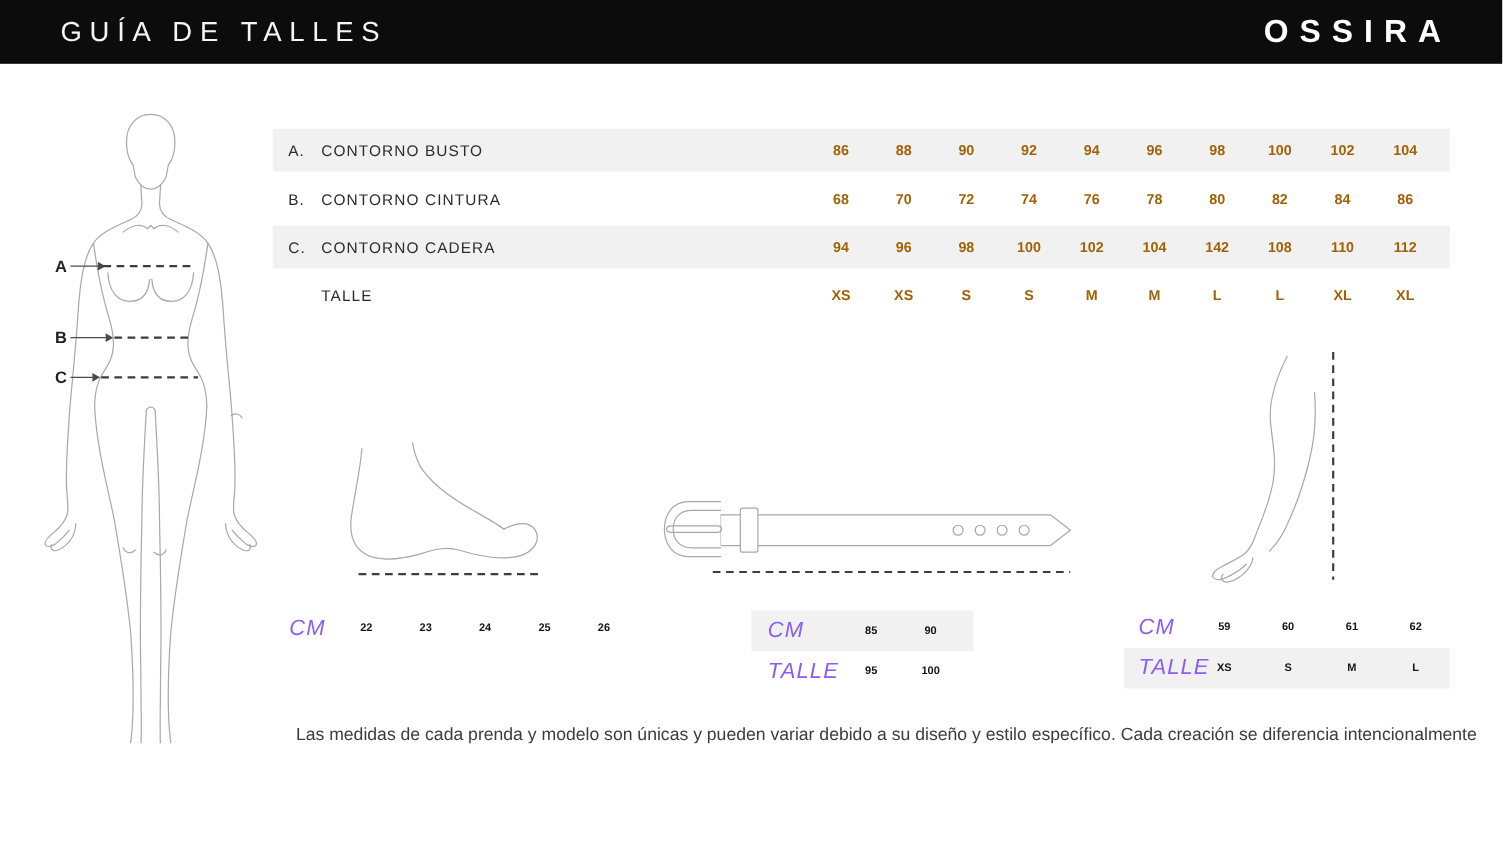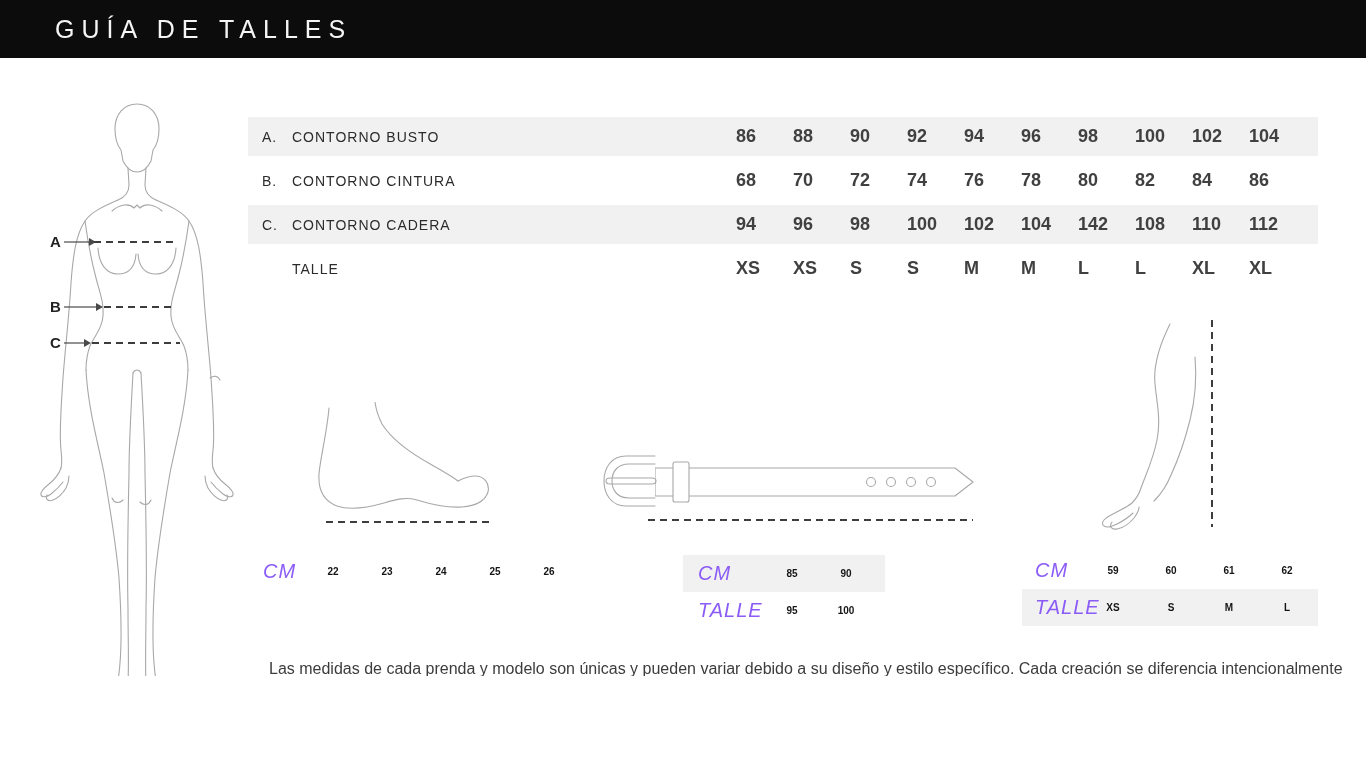--- a/index.html
+++ b/index.html
@@ -20,21 +20,21 @@
   #body-svg{left:28px;top:78px;}
   #foot-svg{left:312px;top:402px;}
   #belt-svg{left:598px;top:450px;}
   #arm-svg{left:1098px;top:312px;}
   
   .mtable{position:absolute;left:248px;top:117px;width:1070px;}
   .mrow{display:flex;align-items:center;height:39px;margin-bottom:5px;box-sizing:border-box;padding-right:12px;}
   .mrow.alt{background:#f1f1f1;}
   .mrow .lbl{flex:1;display:flex;padding-left:14px;font-size:14px;letter-spacing:1px;color:#2b2b2b;}
   .mrow .pfx{width:30px;}
-  .mrow .cell{width:57px;text-align:left;font-weight:700;font-size:18px;color:#404040;}
+  .mrow .cell{width:57px;text-align:center;font-weight:700;font-size:13px;color:#a16207;}
   
   .stable{position:absolute;}
   .srow{display:flex;align-items:center;height:37px;box-sizing:border-box;}
   .srow.alt{background:#f1f1f1;}
   .slbl{font-size:20px;color:#8b5cf6;letter-spacing:1px;box-sizing:border-box;padding-left:15px;font-style:italic;}
   .scell{text-align:center;font-weight:700;font-size:10px;color:#141414;}
   #foot-table{left:248px;top:553px;width:328px;}
   #foot-table .slbl{width:58px;}
   #foot-table .scell{width:54px;}
   #belt-table{left:683px;top:555px;width:202px;}
@@ -48,20 +48,21 @@
   .footnote{position:absolute;left:248px;top:658px;width:1078px;font-size:16px;
             line-height:22px;color:#3c3c3c;margin-left:21px;}
 </style>
 </head>
 <body>
 
 <div class="page">
 
   <div class="hdr">
     <div class="hdr-title">GUÍA DE TALLES</div>
+    <div class="hdr-logo">OSSIRA</div>
   </div>
 
   <svg id="body-svg" width="215" height="645" viewBox="0 0 215 645">
     <g class="lineart">
       <path d="M109,26 c-13,0 -22,10 -22,25 c0,9 2,16 6,21 l2,11 c4,8 8,11 14,11 c6,0 10,-3 14,-11 l2,-11 c4,-5 6,-12 6,-21 c0,-15 -9,-25 -22,-25 z"></path>
       <path d="M100,90 l1,17 c0,7 -4,12 -11,15"></path>
       <path d="M118,90 l-1,17 c0,7 4,12 11,15"></path>
       <path d="M84,133 c8,-7 17,-8 22,-3 l3,-3 l3,3 c5,-5 14,-4 22,3"></path>
       <path d="M90,122 C76,128 63,134 57,143 C48,156 45,178 43,205 C41,240 37,272 35,300 C33,330 31,355 33,372 C34,381 34,386 33,390"></path>
       <path d="M33,390 c-2,6 -7,12 -12,16 c-5,4 -9,8 -8,11 c1,3 6,2 10,-1 c5,-4 9,-8 12,-12"></path>

